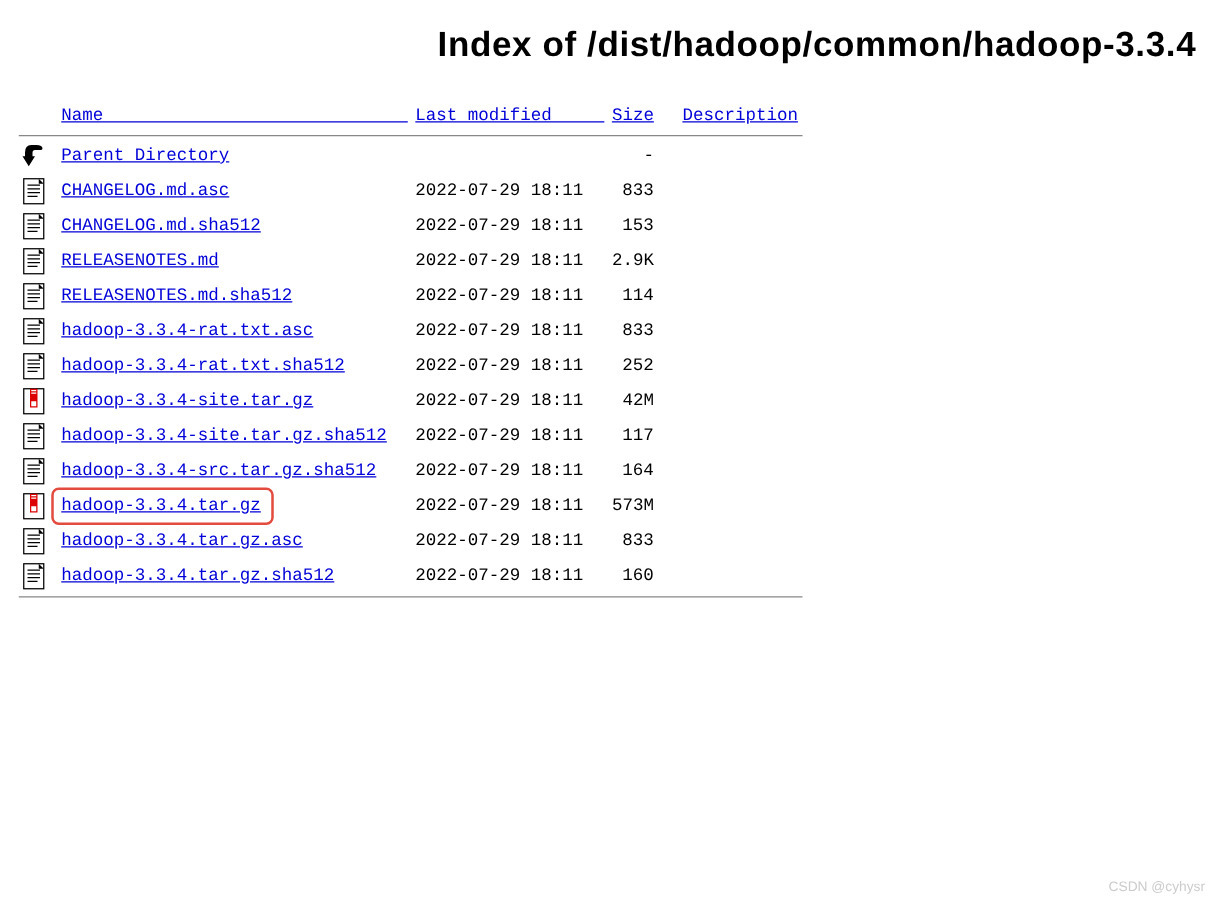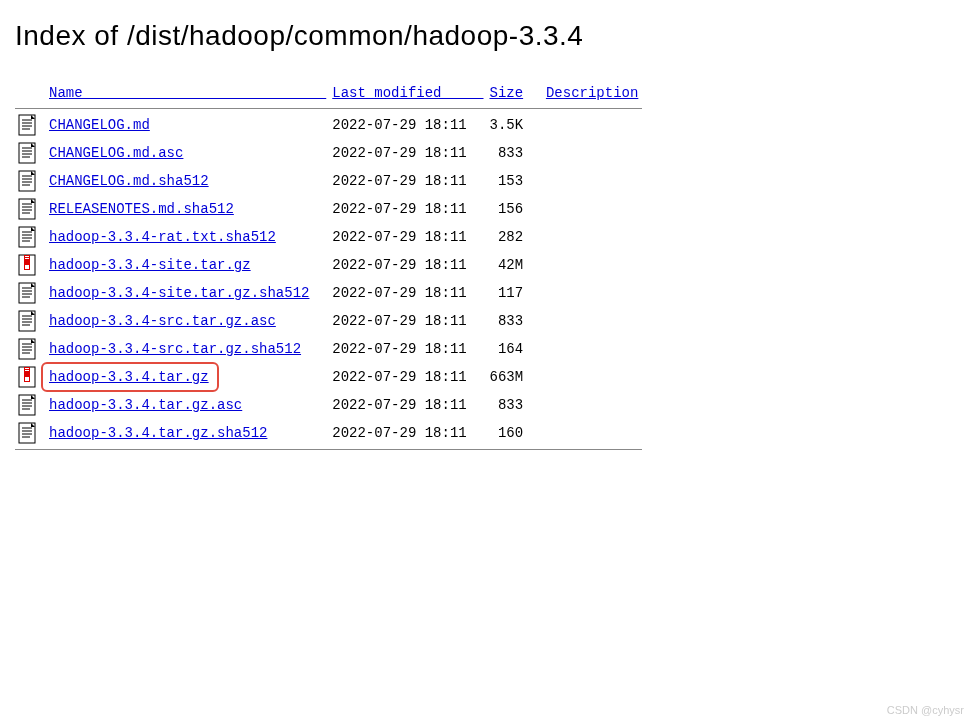--- a/index.html
+++ b/index.html
@@ -5,23 +5,24 @@
   body {
     font-family: -apple-system, "Segoe UI", Helvetica, Arial, sans-serif;
     margin: 0;
     padding: 10px 15px;
     background: #fff;
     color: #000;
   }
   h1 {
     font-family: Helvetica, Arial, sans-serif;
     font-size: 28px;
-    font-weight: normal;
+    font-weight: bold;
     margin: 10px 0 30px 0;
     letter-spacing: 0.5px;
+    text-align: right;
   }
   table {
     border-collapse: collapse;
     font-family: "Menlo", "Consolas", "Courier New", monospace;
     font-size: 14px;
     white-space: pre;
   }
   th {
     text-align: left;
     font-weight: normal;
@@ -88,39 +89,41 @@
     <g id="ico-blank"></g>
   </defs>
 </svg>
 
 <h1>Index of /dist/hadoop/common/hadoop-3.3.4</h1>
 
 <table>
   <tbody id="listing-body"><tr class="hdr"><th class="icon-cell"><svg width="20" height="22">
             <use href="#ico-blank"></use>
           </svg></th><th><a href="#">Name                             </a></th><th><a href="#">Last modified     </a></th><th class="col-size"><a href="#">Size</a></th><th>&nbsp;&nbsp;<a href="#">Description</a></th></tr><tr><td colspan="5" style="padding:0"><hr></td></tr><tr class="file"><td class="icon-cell"><svg width="20" height="22">
-            <use href="#ico-text"></use>
-          </svg></td><td><a href="#">CHANGELOG.md</a>                     </td><td>2022-07-29 18:11  </td><td class="col-size">3.5K</td><td></td></tr><tr class="file"><td class="icon-cell"><svg width="20" height="22">
+            <use href="#ico-back"></use>
+          </svg></td><td><a href="#">Parent Directory</a>                 </td><td>                  </td><td class="col-size">-</td><td></td></tr><tr class="file"><td class="icon-cell"><svg width="20" height="22">
             <use href="#ico-text"></use>
           </svg></td><td><a href="#">CHANGELOG.md.asc</a>                 </td><td>2022-07-29 18:11  </td><td class="col-size">833</td><td></td></tr><tr class="file"><td class="icon-cell"><svg width="20" height="22">
             <use href="#ico-text"></use>
           </svg></td><td><a href="#">CHANGELOG.md.sha512</a>              </td><td>2022-07-29 18:11  </td><td class="col-size">153</td><td></td></tr><tr class="file"><td class="icon-cell"><svg width="20" height="22">
             <use href="#ico-text"></use>
-          </svg></td><td><a href="#">RELEASENOTES.md.sha512</a>           </td><td>2022-07-29 18:11  </td><td class="col-size">156</td><td></td></tr><tr class="file"><td class="icon-cell"><svg width="20" height="22">
+          </svg></td><td><a href="#">RELEASENOTES.md</a>                  </td><td>2022-07-29 18:11  </td><td class="col-size">2.9K</td><td></td></tr><tr class="file"><td class="icon-cell"><svg width="20" height="22">
             <use href="#ico-text"></use>
-          </svg></td><td><a href="#">hadoop-3.3.4-rat.txt.sha512</a>      </td><td>2022-07-29 18:11  </td><td class="col-size">282</td><td></td></tr><tr class="file"><td class="icon-cell"><svg width="20" height="22">
+          </svg></td><td><a href="#">RELEASENOTES.md.sha512</a>           </td><td>2022-07-29 18:11  </td><td class="col-size">114</td><td></td></tr><tr class="file"><td class="icon-cell"><svg width="20" height="22">
+            <use href="#ico-text"></use>
+          </svg></td><td><a href="#">hadoop-3.3.4-rat.txt.asc</a>         </td><td>2022-07-29 18:11  </td><td class="col-size">833</td><td></td></tr><tr class="file"><td class="icon-cell"><svg width="20" height="22">
+            <use href="#ico-text"></use>
+          </svg></td><td><a href="#">hadoop-3.3.4-rat.txt.sha512</a>      </td><td>2022-07-29 18:11  </td><td class="col-size">252</td><td></td></tr><tr class="file"><td class="icon-cell"><svg width="20" height="22">
             <use href="#ico-archive"></use>
           </svg></td><td><a href="#">hadoop-3.3.4-site.tar.gz</a>         </td><td>2022-07-29 18:11  </td><td class="col-size"> 42M</td><td></td></tr><tr class="file"><td class="icon-cell"><svg width="20" height="22">
             <use href="#ico-text"></use>
           </svg></td><td><a href="#">hadoop-3.3.4-site.tar.gz.sha512</a>  </td><td>2022-07-29 18:11  </td><td class="col-size">117</td><td></td></tr><tr class="file"><td class="icon-cell"><svg width="20" height="22">
             <use href="#ico-text"></use>
-          </svg></td><td><a href="#">hadoop-3.3.4-src.tar.gz.asc</a>      </td><td>2022-07-29 18:11  </td><td class="col-size">833</td><td></td></tr><tr class="file"><td class="icon-cell"><svg width="20" height="22">
-            <use href="#ico-text"></use>
           </svg></td><td><a href="#">hadoop-3.3.4-src.tar.gz.sha512</a>   </td><td>2022-07-29 18:11  </td><td class="col-size">164</td><td></td></tr><tr class="file"><td class="icon-cell"><svg width="20" height="22">
             <use href="#ico-archive"></use>
-          </svg></td><td><span style="position:relative;display:inline-block"><a href="#">hadoop-3.3.4.tar.gz</a><span class="highlight-box" style="left:-8px;top:-4px;right:-10px;bottom:-4px"></span></span>              </td><td>2022-07-29 18:11  </td><td class="col-size">663M</td><td></td></tr><tr class="file"><td class="icon-cell"><svg width="20" height="22">
+          </svg></td><td><span style="position:relative;display:inline-block"><a href="#">hadoop-3.3.4.tar.gz</a><span class="highlight-box" style="left:-8px;top:-4px;right:-10px;bottom:-4px"></span></span>              </td><td>2022-07-29 18:11  </td><td class="col-size">573M</td><td></td></tr><tr class="file"><td class="icon-cell"><svg width="20" height="22">
             <use href="#ico-text"></use>
           </svg></td><td><a href="#">hadoop-3.3.4.tar.gz.asc</a>          </td><td>2022-07-29 18:11  </td><td class="col-size">833</td><td></td></tr><tr class="file"><td class="icon-cell"><svg width="20" height="22">
             <use href="#ico-text"></use>
           </svg></td><td><a href="#">hadoop-3.3.4.tar.gz.sha512</a>       </td><td>2022-07-29 18:11  </td><td class="col-size">160</td><td></td></tr><tr><td colspan="5" style="padding:0"><hr></td></tr></tbody>
 </table>
 
 <div class="watermark">CSDN @cyhysr</div>
 
 </body></html>

